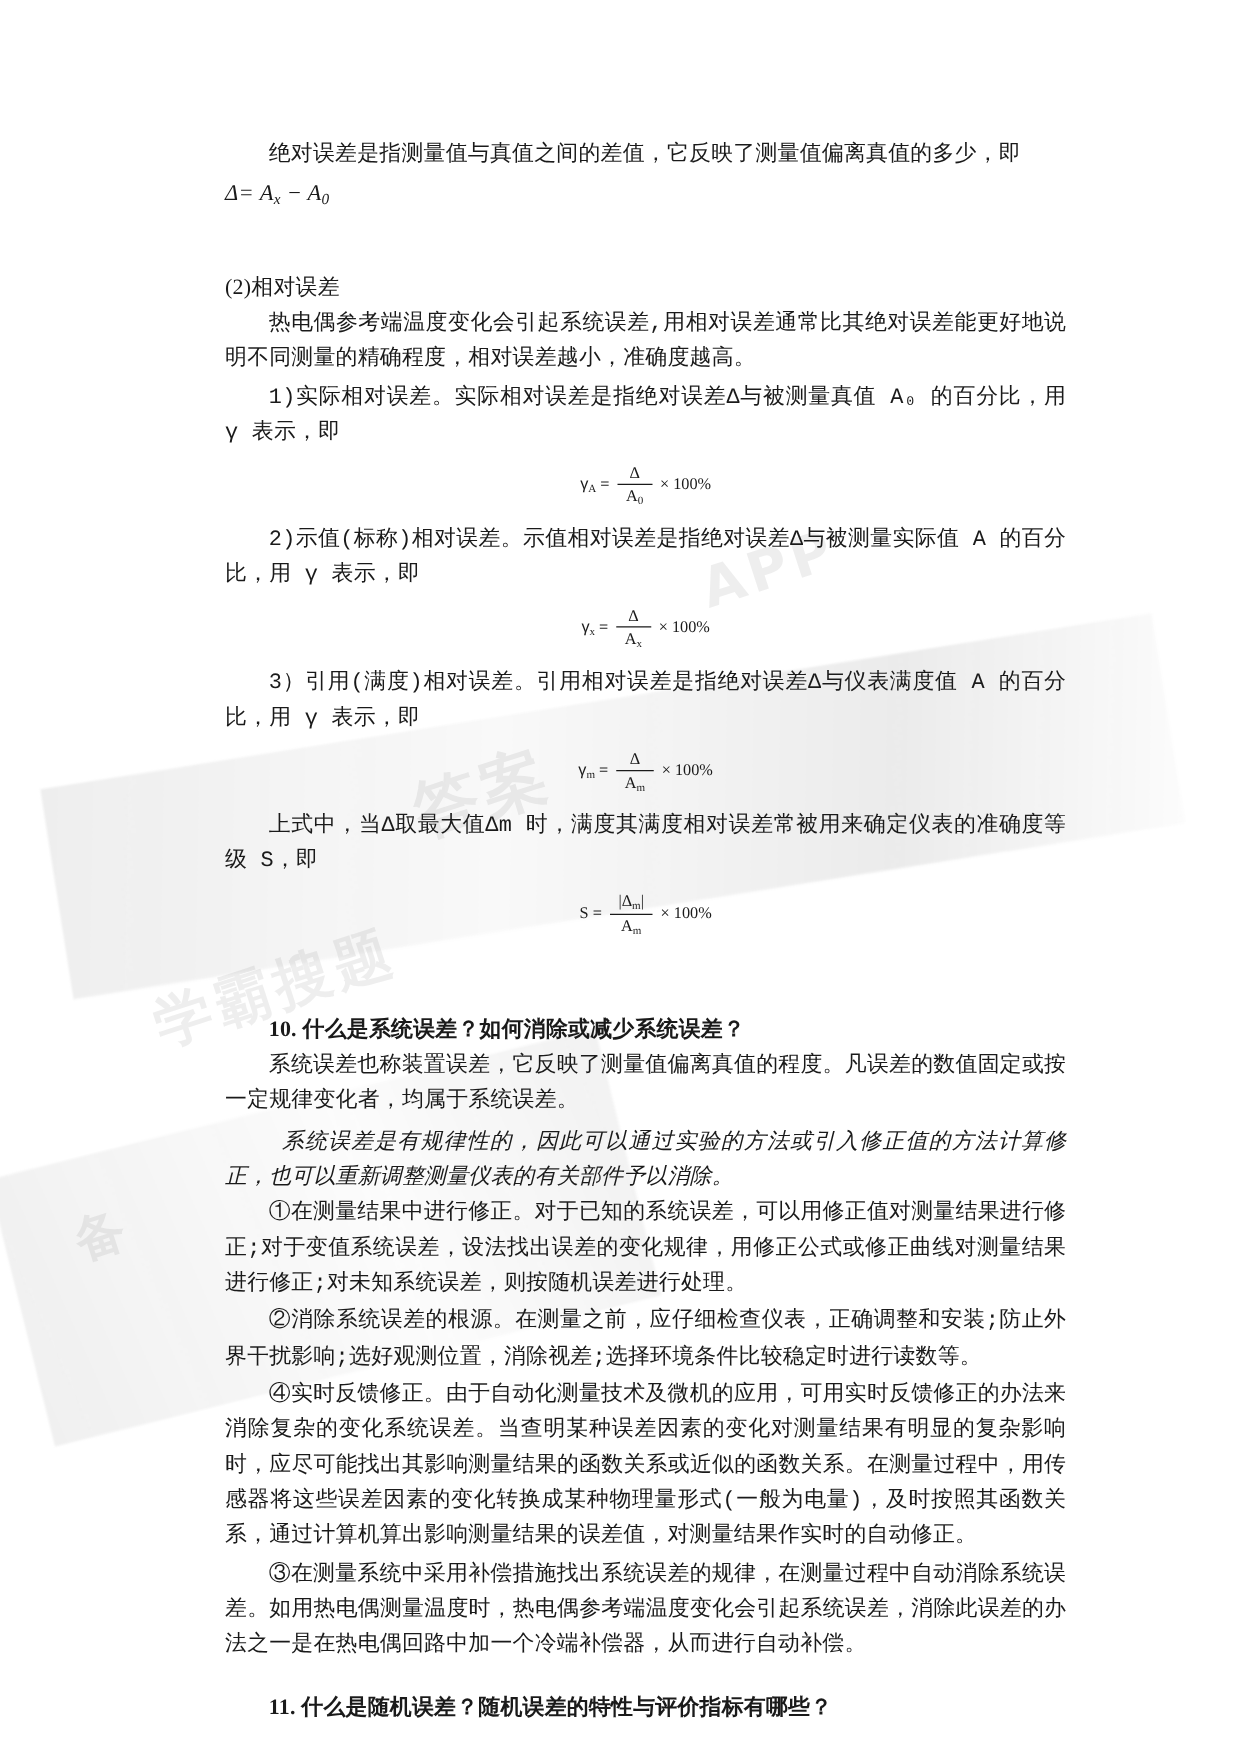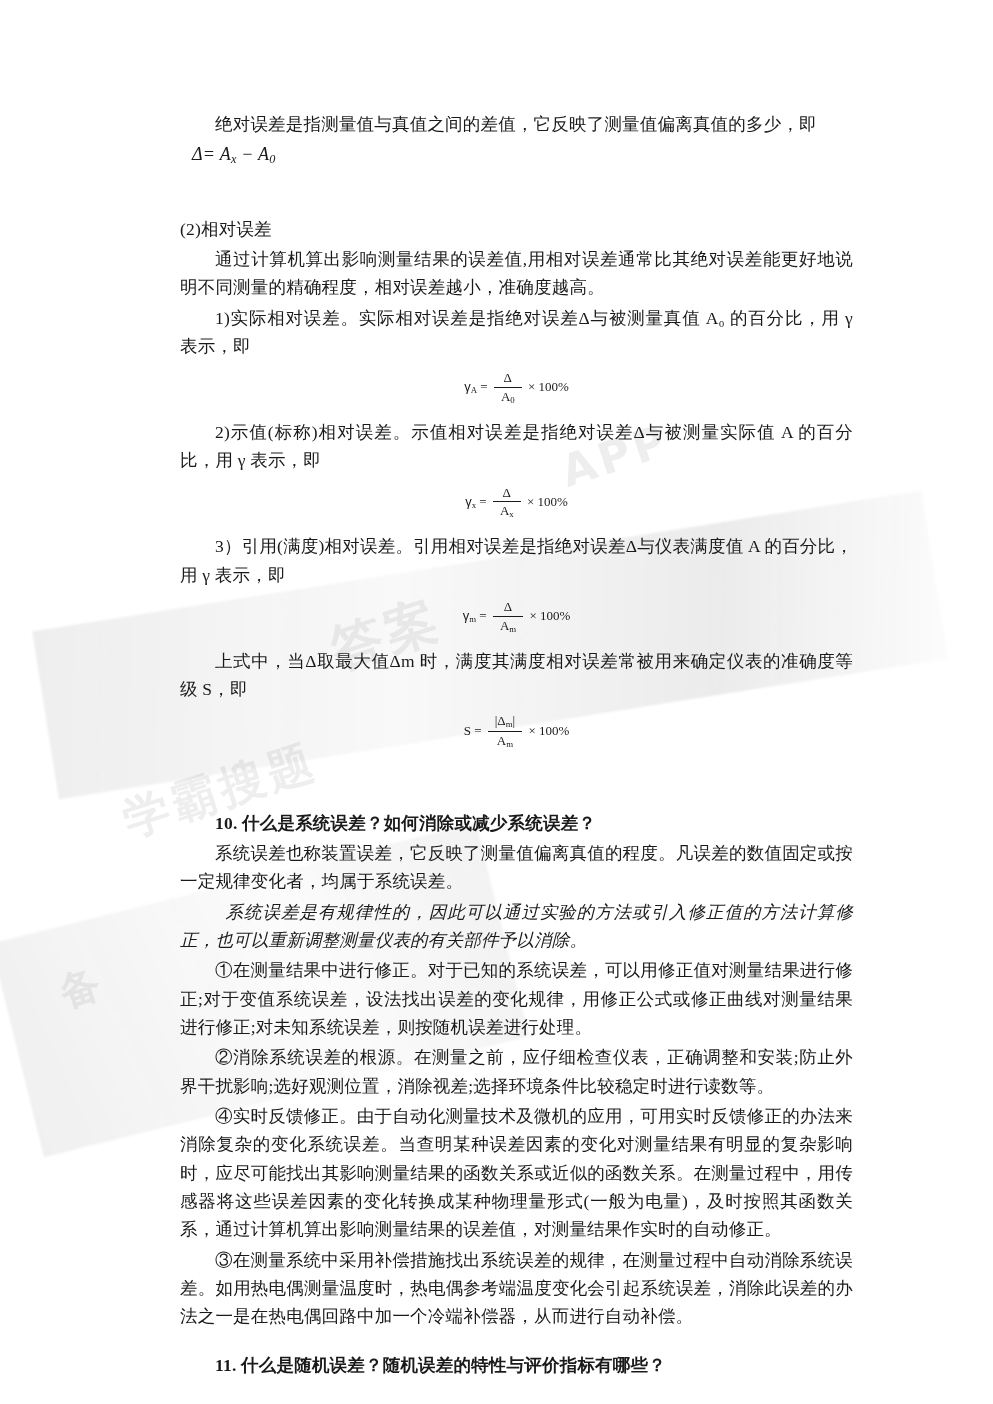--- a/index.html
+++ b/index.html
@@ -66,25 +66,25 @@
     position: relative;
     z-index: 2;
   }
   p {
     margin: 0 0 2px 0;
     font-size: 17.5px;
     line-height: 1.62;
     text-align: justify;
     letter-spacing: 0.2px;
   }
-  .indent { text-indent: 2em; }
+  .indent { text-indent: 2em; font-family: Liberation Mono, monospace; }
   .indent3 { text-indent: 2.6em; font-style: italic; }
   .noindent { text-indent: 0; margin-top: 44px; }
   .formula-line {
-    margin: 2px 0 2px 12px;
+    margin: 2px 0 2px 0;
     font-size: 18px;
     font-style: italic;
     font-family: "Liberation Serif", serif;
   }
   .formula-block {
     text-align: center;
     margin: 10px 0 12px 0;
     font-size: 13px;
   }
   .frac {
@@ -130,21 +130,21 @@
   <div class="content">
 
     <p class="indent">绝对误差是指测量值与真值之间的差值，它反映了测量值偏离真值的多少，即</p>
 
     <p class="formula-line noindent">
       <span>Δ= A</span><sub>x</sub><span> − A</span><sub>0</sub>
     </p>
 
     <p class="noindent">(2)相对误差</p>
 
-    <p class="indent">通过计算机算出影响测量结果的误差值,用相对误差通常比其绝对误差能更好地说明不同测量的精确程度，相对误差越小，准确度越高。</p>
+    <p class="indent">热电偶参考端温度变化会引起系统误差,用相对误差通常比其绝对误差能更好地说明不同测量的精确程度，相对误差越小，准确度越高。</p>
 
     <p class="indent">
       <span>1)实际相对误差。实际相对误差是指绝对误差Δ与被测量真值 A₀ 的百分比，用 γ  表示，即</span>
     </p>
 
     <div class="formula-block">
       <span class="sans">γ</span><sub>A</sub>
       <span>=</span>
       <span class="frac">
         <span class="num">Δ</span>

